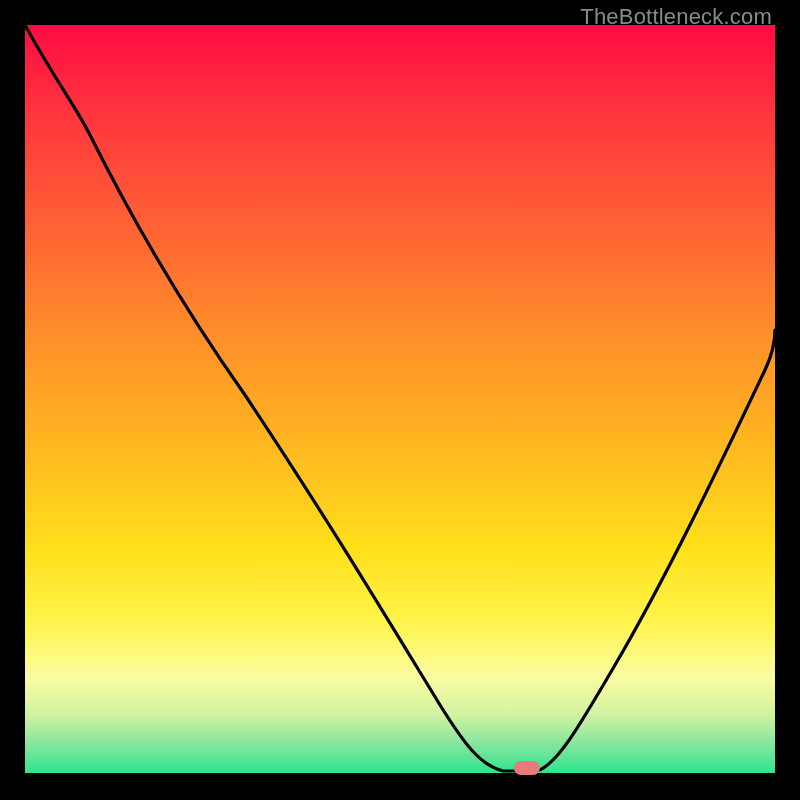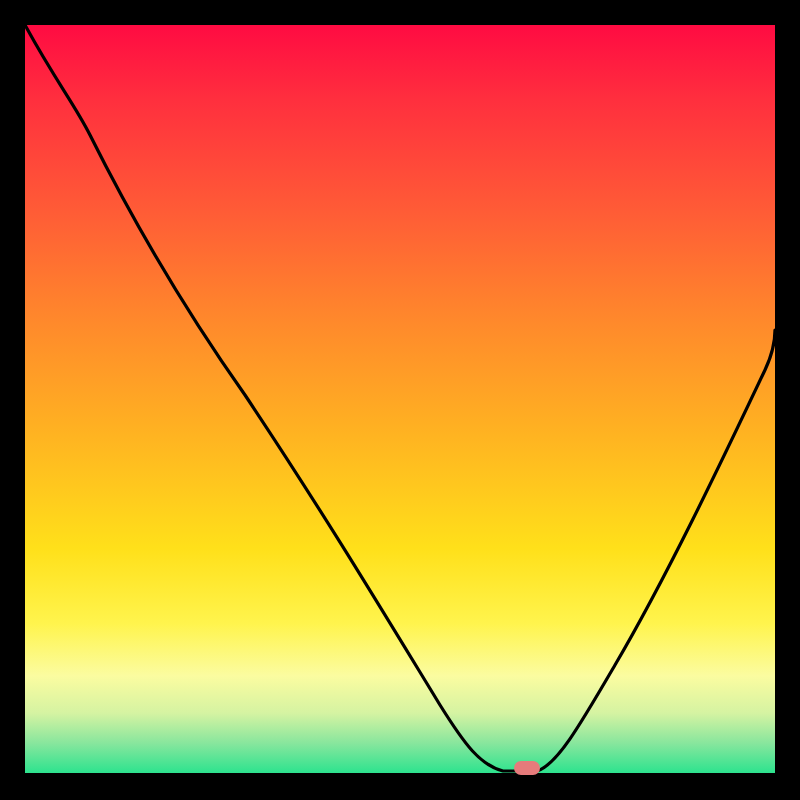--- a/index.html
+++ b/index.html
@@ -78,14 +78,15 @@
            L 512 746
            C 532 740, 555 700, 590 640
            C 640 555, 695 440, 740 345
            C 747 330, 750 317, 750 305" fill="none" stroke="#000000" stroke-width="3.2" stroke-linejoin="round" stroke-linecap="round"></path>
     </svg>
 
     <div class="marker" style="left:489px; top:736px;"></div>
 
   </div>
 
+  <div class="watermark">TheBottleneck.com</div>
 
 </div>
 
 </body></html>

